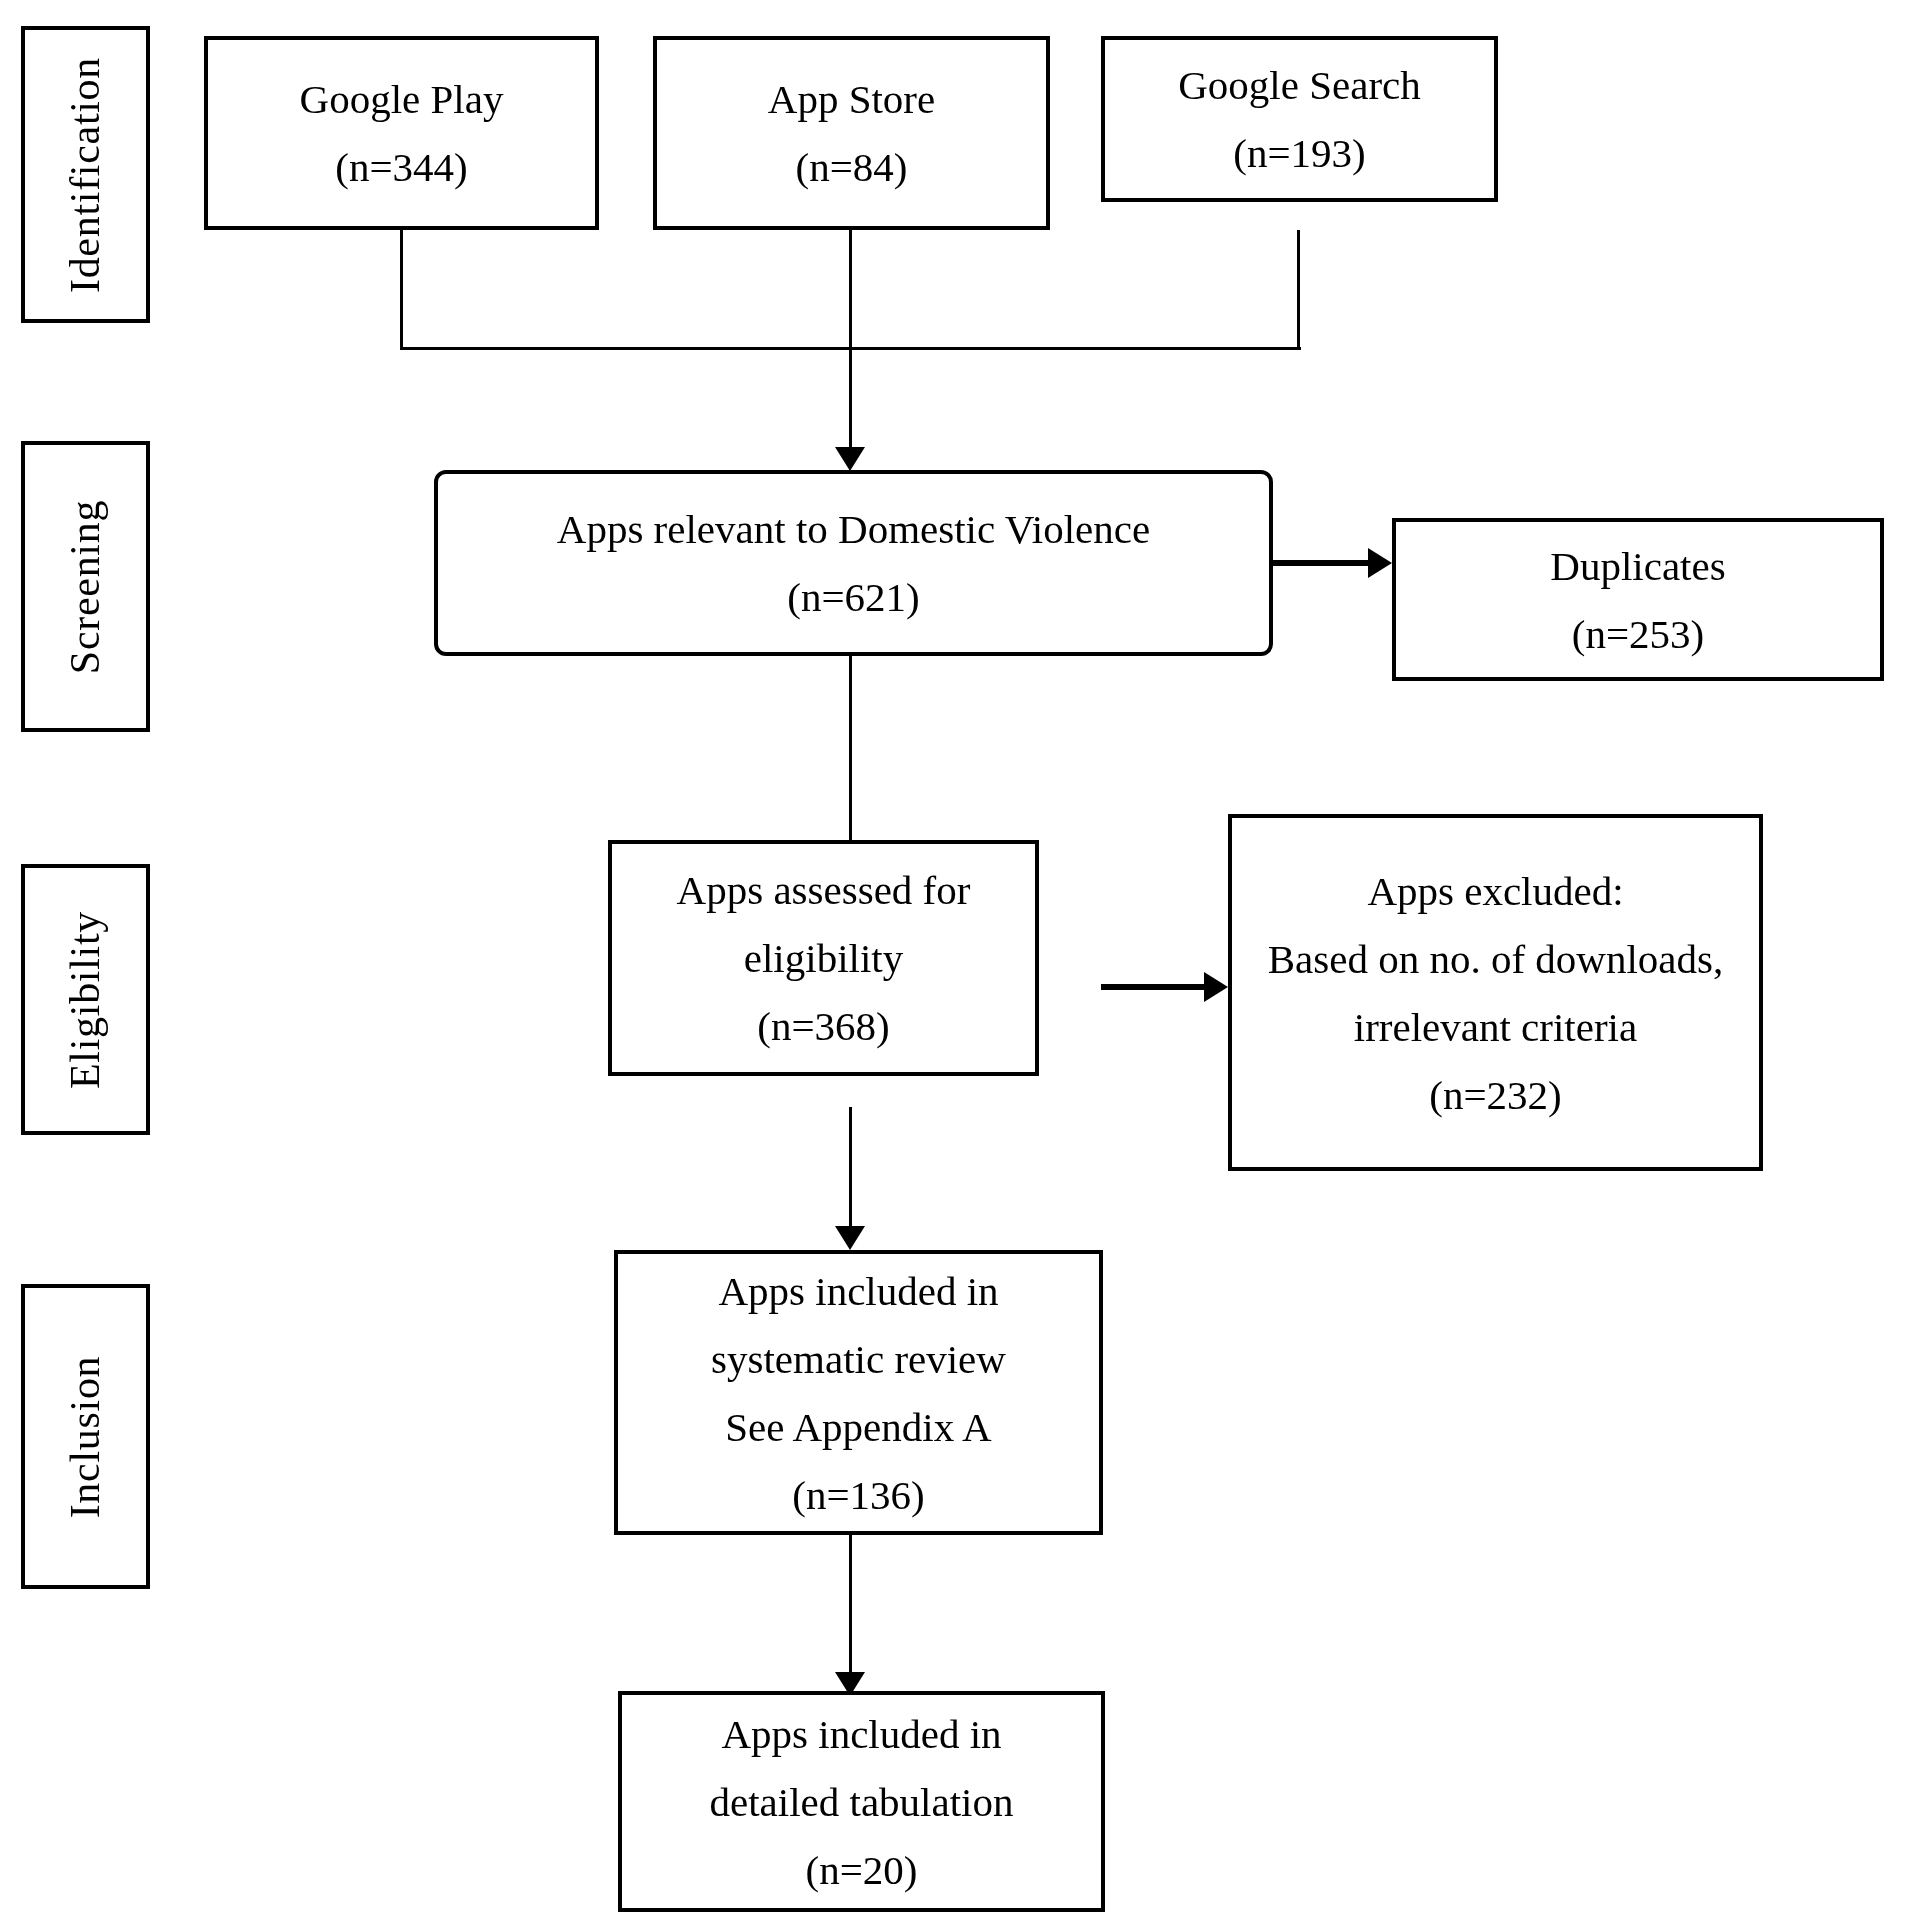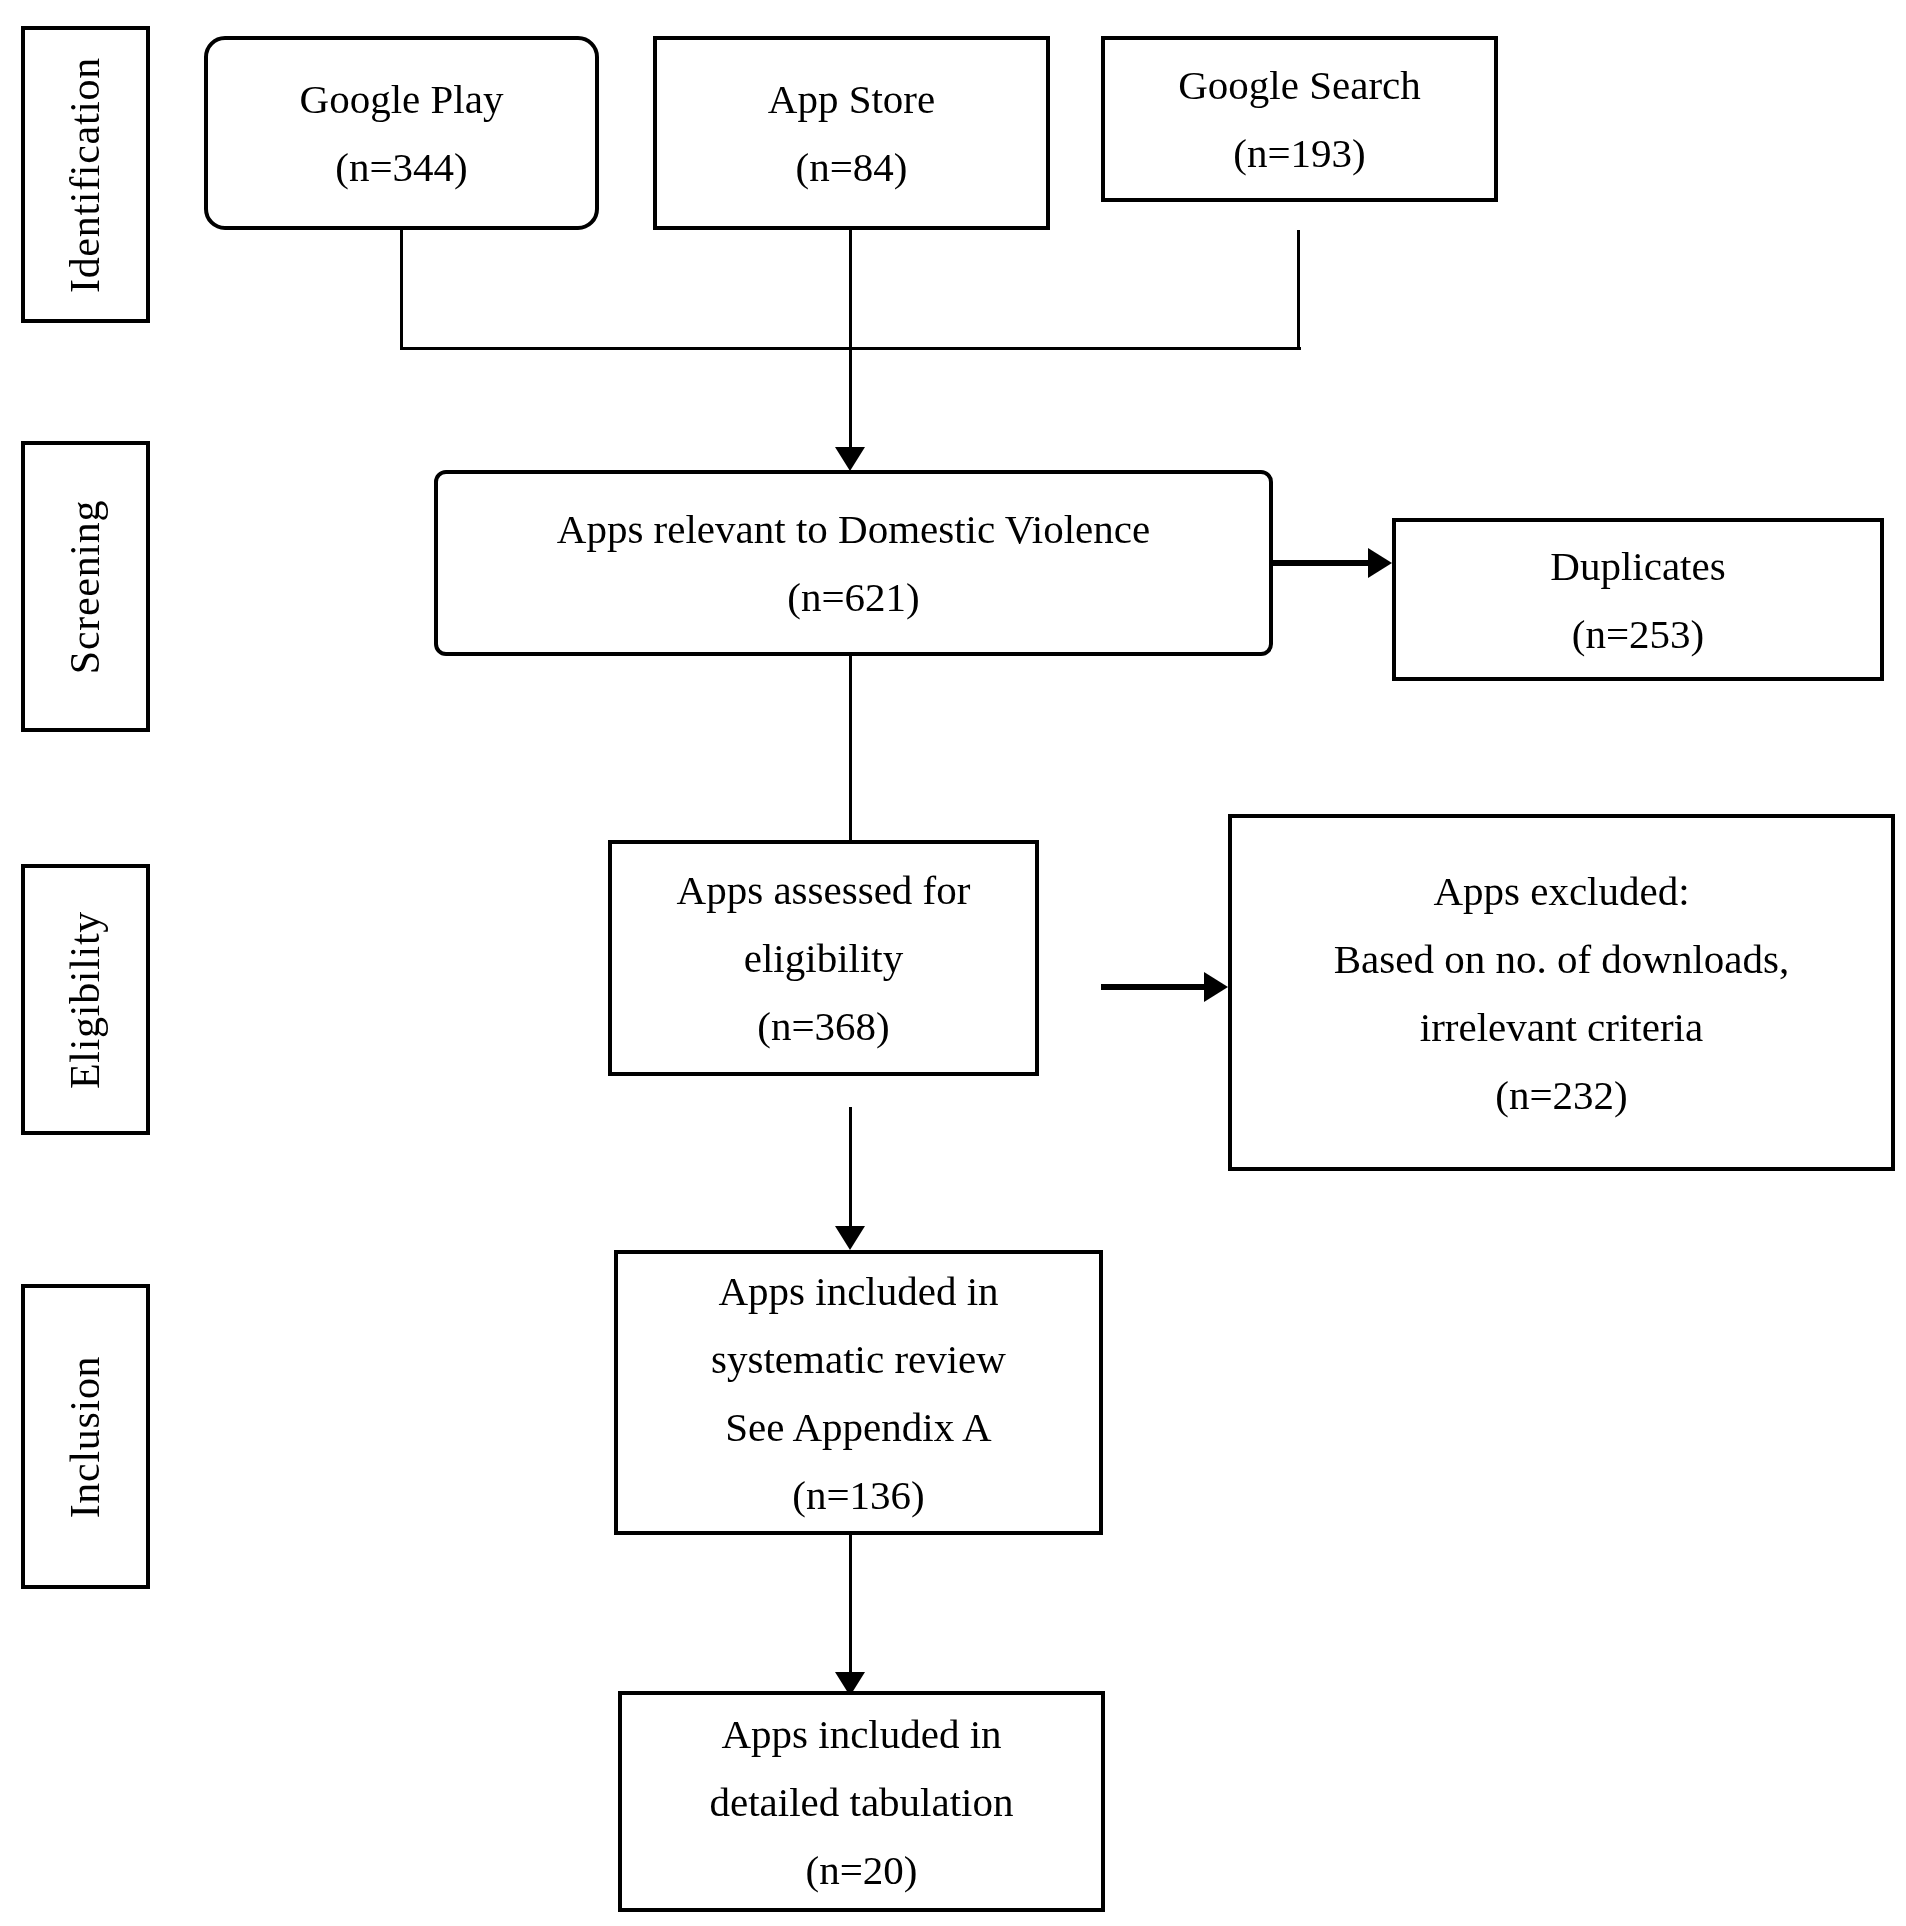--- a/index.html
+++ b/index.html
@@ -76,21 +76,21 @@
   </div>
 
   <div class="box stage" style="left:21px; top:864px; width:129px; height:271px;">
     <span class="vtext">Eligibility</span>
   </div>
 
   <div class="box stage" style="left:21px; top:1284px; width:129px; height:305px;">
     <span class="vtext">Inclusion</span>
   </div>
 
-  <div class="box" style="left:204px; top:36px; width:395px; height:194px;border-radius:21px;">
+  <div class="box" style="left:204px; top:36px; width:395px; height:194px;">
     <div class="line">Google Play</div>
     <div class="line">(n=344)</div>
   </div>
 
   <div class="box" style="left:653px; top:36px; width:397px; height:194px;">
     <div class="line">App Store</div>
     <div class="line">(n=84)</div>
   </div>
 
   <div class="box" style="left:1101px; top:36px; width:397px; height:166px;">
@@ -123,21 +123,21 @@
 
   <div class="box" style="left:608px; top:840px; width:431px; height:236px;">
     <div class="line">Apps assessed for</div>
     <div class="line">eligibility</div>
     <div class="line">(n=368)</div>
   </div>
 
   <div class="conn" style="left:1101px; top:984px; width:107px; height:6px;"></div>
   <div class="head-right" style="left:1204px; top:972px;"></div>
 
-  <div class="box" style="left:1228px; top:814px; width:667px; height:357px;">
+  <div class="box" style="left:1228px; top:814px; width:535px; height:357px;">
     <div class="line">Apps excluded:</div>
     <div class="line">Based on no. of downloads,</div>
     <div class="line">irrelevant criteria</div>
     <div class="line">(n=232)</div>
   </div>
 
   <div class="conn" style="left:849px; top:1107px; width:3.3px; height:120px;"></div>
   <div class="head-down" style="left:835px; top:1226px;"></div>
 
   <div class="box" style="left:614px; top:1250px; width:489px; height:285px;">

